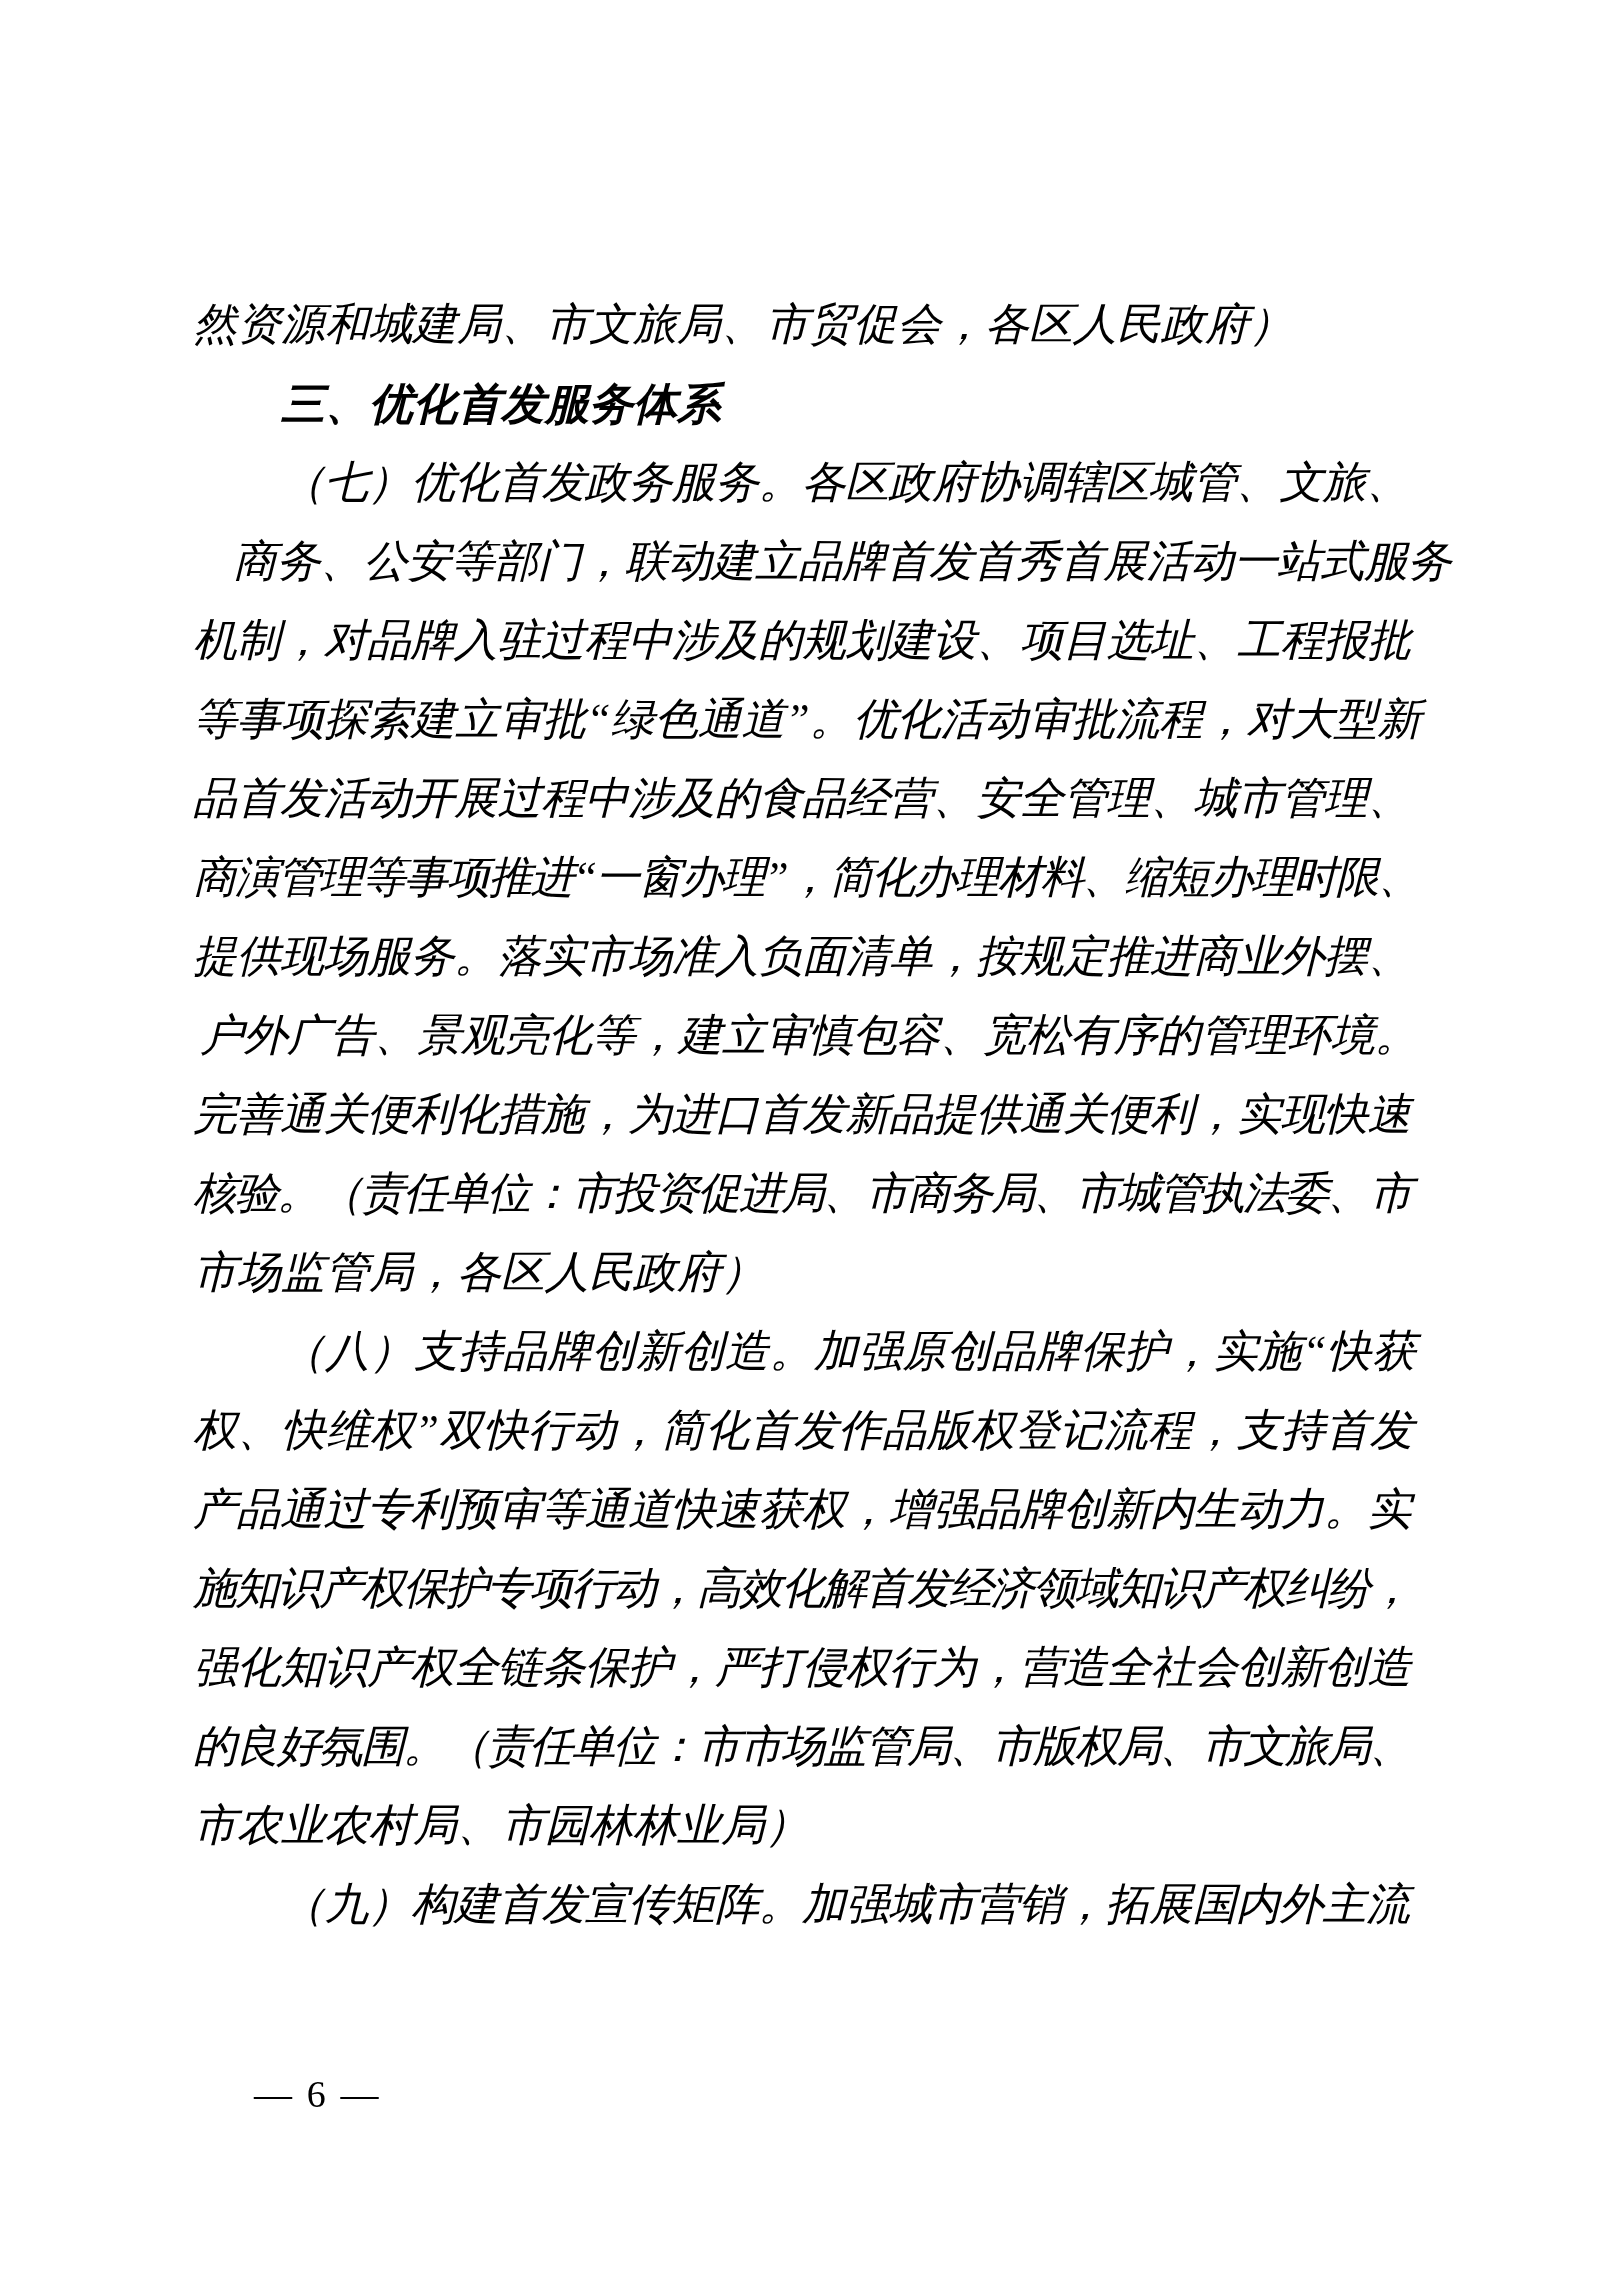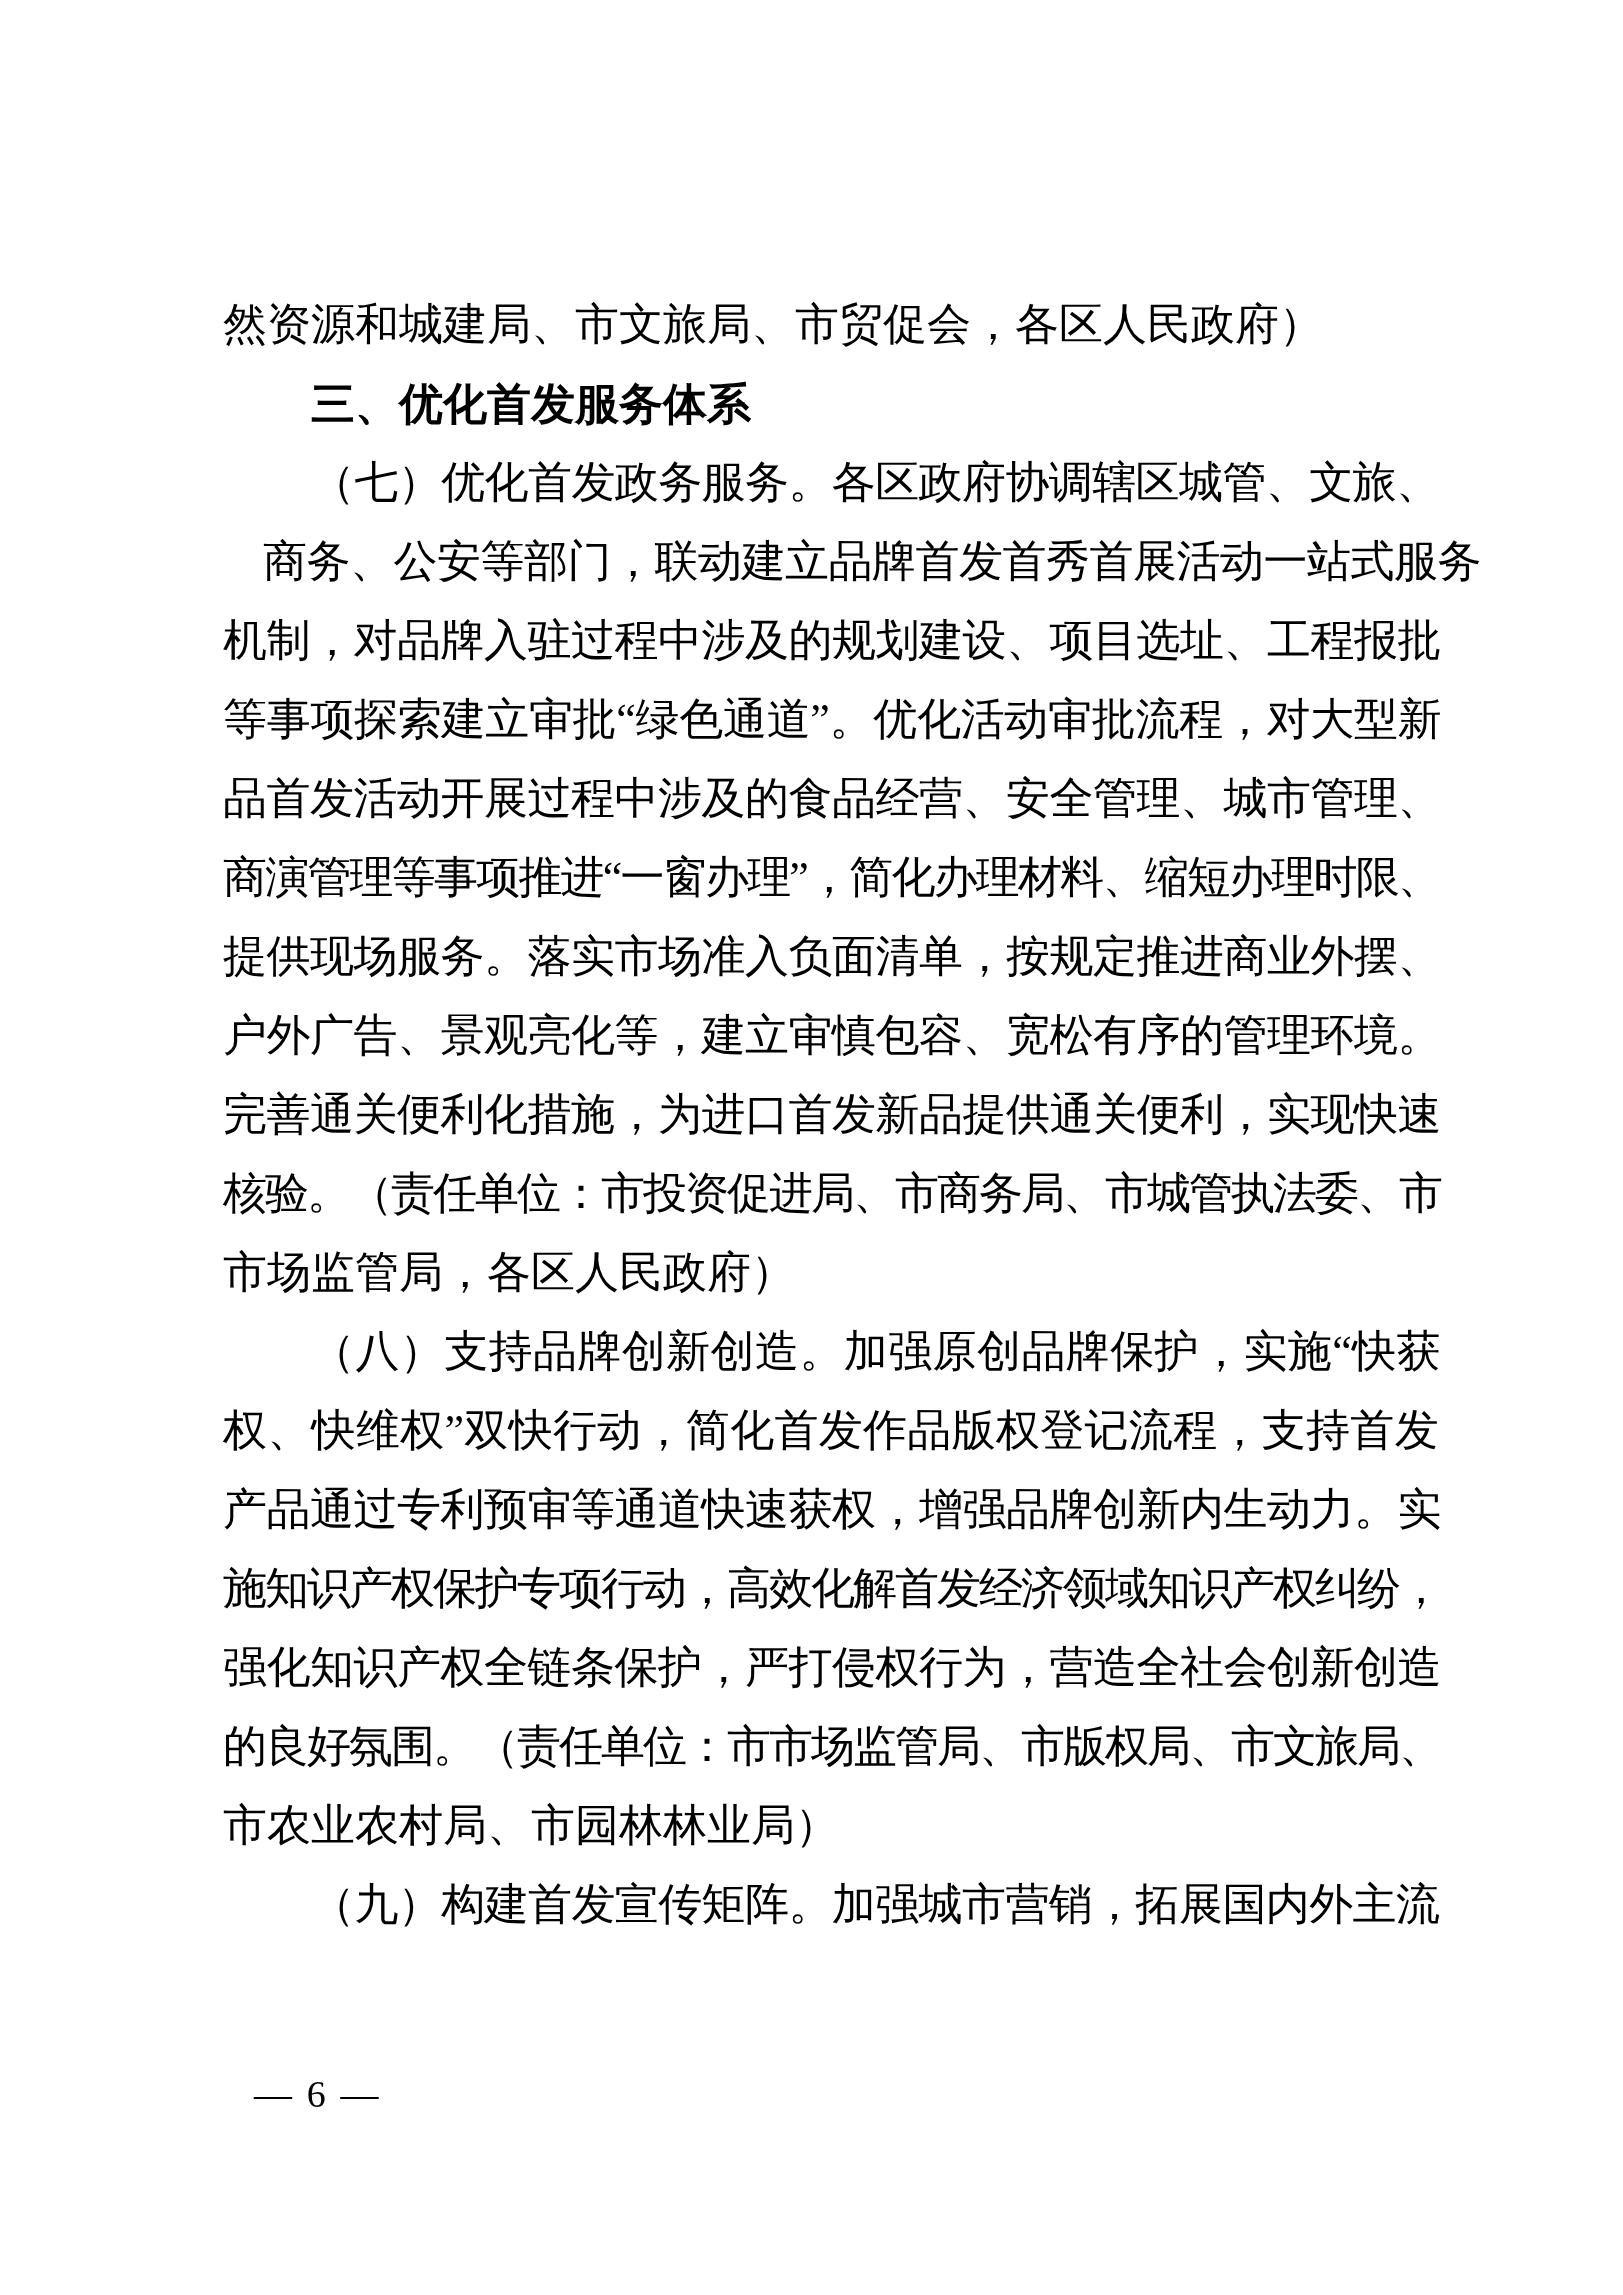--- a/index.html
+++ b/index.html
@@ -11,23 +11,24 @@
     position: relative;
     width: 1623px;
     height: 2295px;
     background: #ffffff;
     overflow: hidden;
     font-family: "Liberation Serif", "DejaVu Serif", serif;
     color: #000000;
   }
   .textblock {
     position: absolute;
-    left: 223px;
+    left: 193px;
     top: 285px;
     width: 1213px;
+    font-style: italic;
   }
   .line {
     height: 79px;
     line-height: 79px;
     font-size: 44px;
     white-space: nowrap;
     color: #000000;
   }
   .line.indent {
     padding-left: 88px; 
@@ -54,21 +55,21 @@
   <div class="textblock" id="text-block">
       <div class="line"><span class="line-text">然资源和城建局、市文旅局、市贸促会，各区人民政府）</span></div>
       <div class="line indent heading"><span class="line-text">三、优化首发服务体系</span></div>
       <div class="line indent"><span class="line-text" style="letter-spacing: -0.6px;">（七）优化首发政务服务。各区政府协调辖区城管、文旅、</span></div>
       <div class="line"><span class="line-text" style="letter-spacing: -0.5px; margin-left: 40px;">商务、公安等部门，联动建立品牌首发首秀首展活动一站式服务</span></div>
       <div class="line"><span class="line-text" style="letter-spacing: -0.5px;">机制，对品牌入驻过程中涉及的规划建设、项目选址、工程报批</span></div>
       <div class="line"><span class="line-text" style="letter-spacing: -0.3px;">等事项探索建立审批“绿色通道”。优化活动审批流程，对大型新</span></div>
       <div class="line"><span class="line-text" style="letter-spacing: -0.5px; margin-top: 10px;">品首发活动开展过程中涉及的食品经营、安全管理、城市管理、</span></div>
       <div class="line"><span class="line-text" style="letter-spacing: -1.8px;">商演管理等事项推进“一窗办理”，简化办理材料、缩短办理时限、</span></div>
       <div class="line"><span class="line-text" style="letter-spacing: -0.5px;">提供现场服务。落实市场准入负面清单，按规定推进商业外摆、</span></div>
-      <div class="line"><span class="line-text" style="letter-spacing: -0.5px;">户外广告、景观亮化等，建立审慎包容、宽松有序的管理环境。</span></div>
+      <div class="line"><span class="line-text" style="letter-spacing: -0.5px; margin-left: 7px;">户外广告、景观亮化等，建立审慎包容、宽松有序的管理环境。</span></div>
       <div class="line"><span class="line-text" style="letter-spacing: -0.5px;">完善通关便利化措施，为进口首发新品提供通关便利，实现快速</span></div>
       <div class="line"><span class="line-text" style="letter-spacing: -2px;">核验。（责任单位：市投资促进局、市商务局、市城管执法委、市</span></div>
       <div class="line"><span class="line-text">市场监管局，各区人民政府）</span></div>
       <div class="line indent"><span class="line-text" style="letter-spacing: 0.4px;">（八）支持品牌创新创造。加强原创品牌保护，实施“快获</span></div>
       <div class="line"><span class="line-text" style="letter-spacing: 0.3px;">权、快维权”双快行动，简化首发作品版权登记流程，支持首发</span></div>
       <div class="line"><span class="line-text" style="letter-spacing: -0.5px;">产品通过专利预审等通道快速获权，增强品牌创新内生动力。实</span></div>
       <div class="line"><span class="line-text" style="letter-spacing: -2px; margin-top: 7px;">施知识产权保护专项行动，高效化解首发经济领域知识产权纠纷，</span></div>
       <div class="line"><span class="line-text" style="letter-spacing: -0.5px;">强化知识产权全链条保护，严打侵权行为，营造全社会创新创造</span></div>
       <div class="line"><span class="line-text" style="letter-spacing: -2px;">的良好氛围。（责任单位：市市场监管局、市版权局、市文旅局、</span></div>
       <div class="line"><span class="line-text">市农业农村局、市园林林业局）</span></div>

